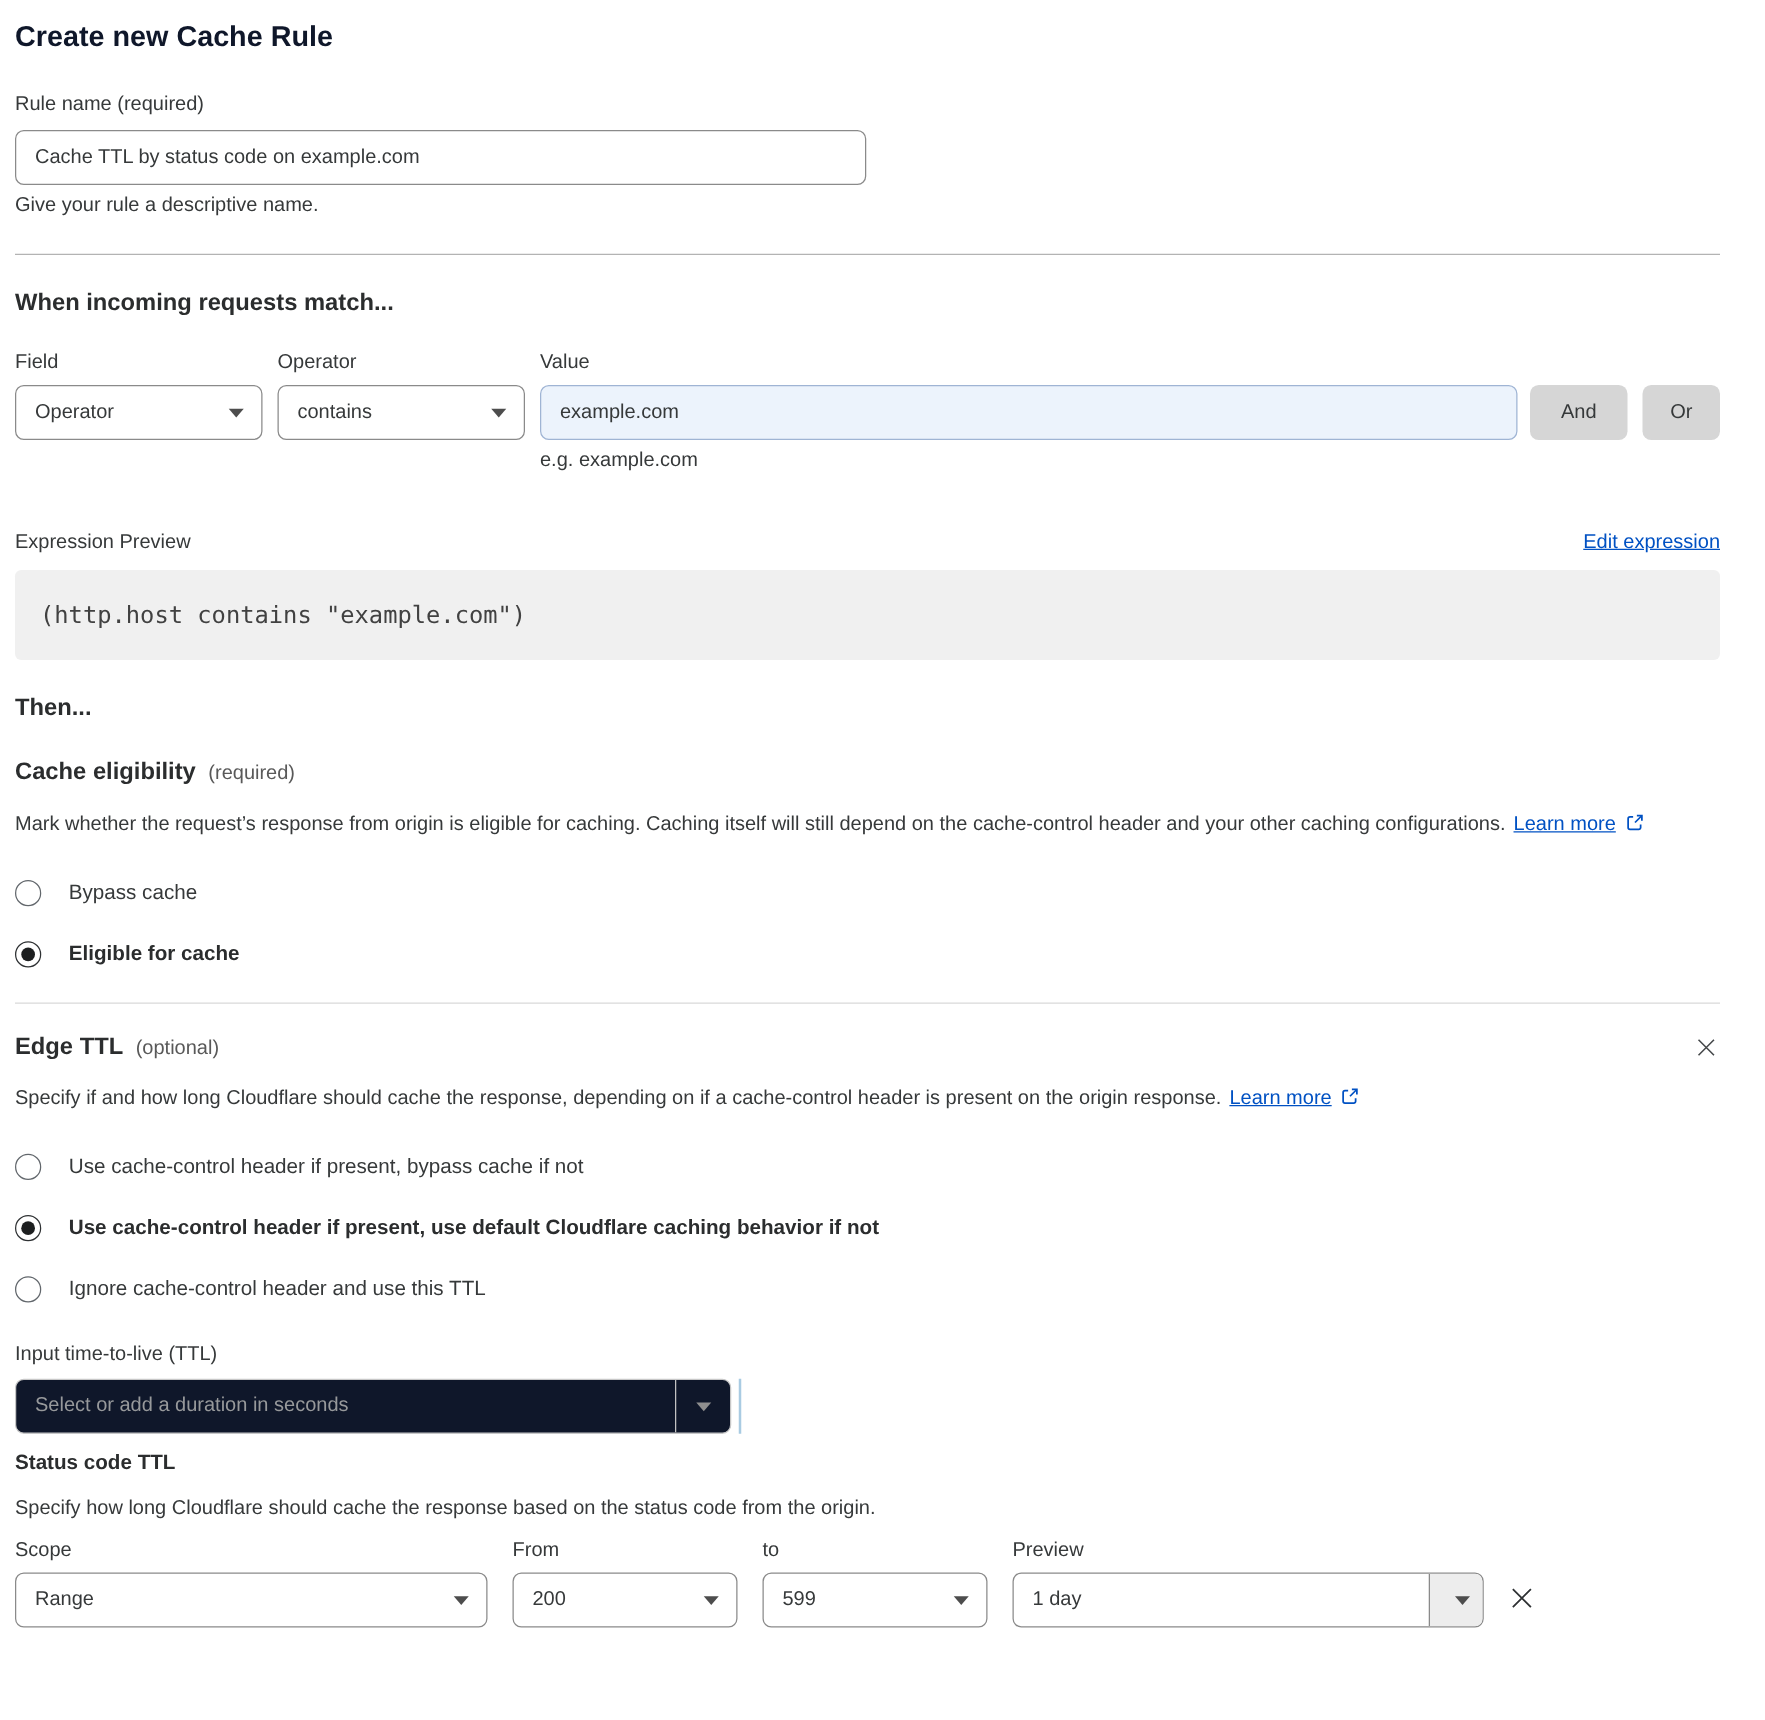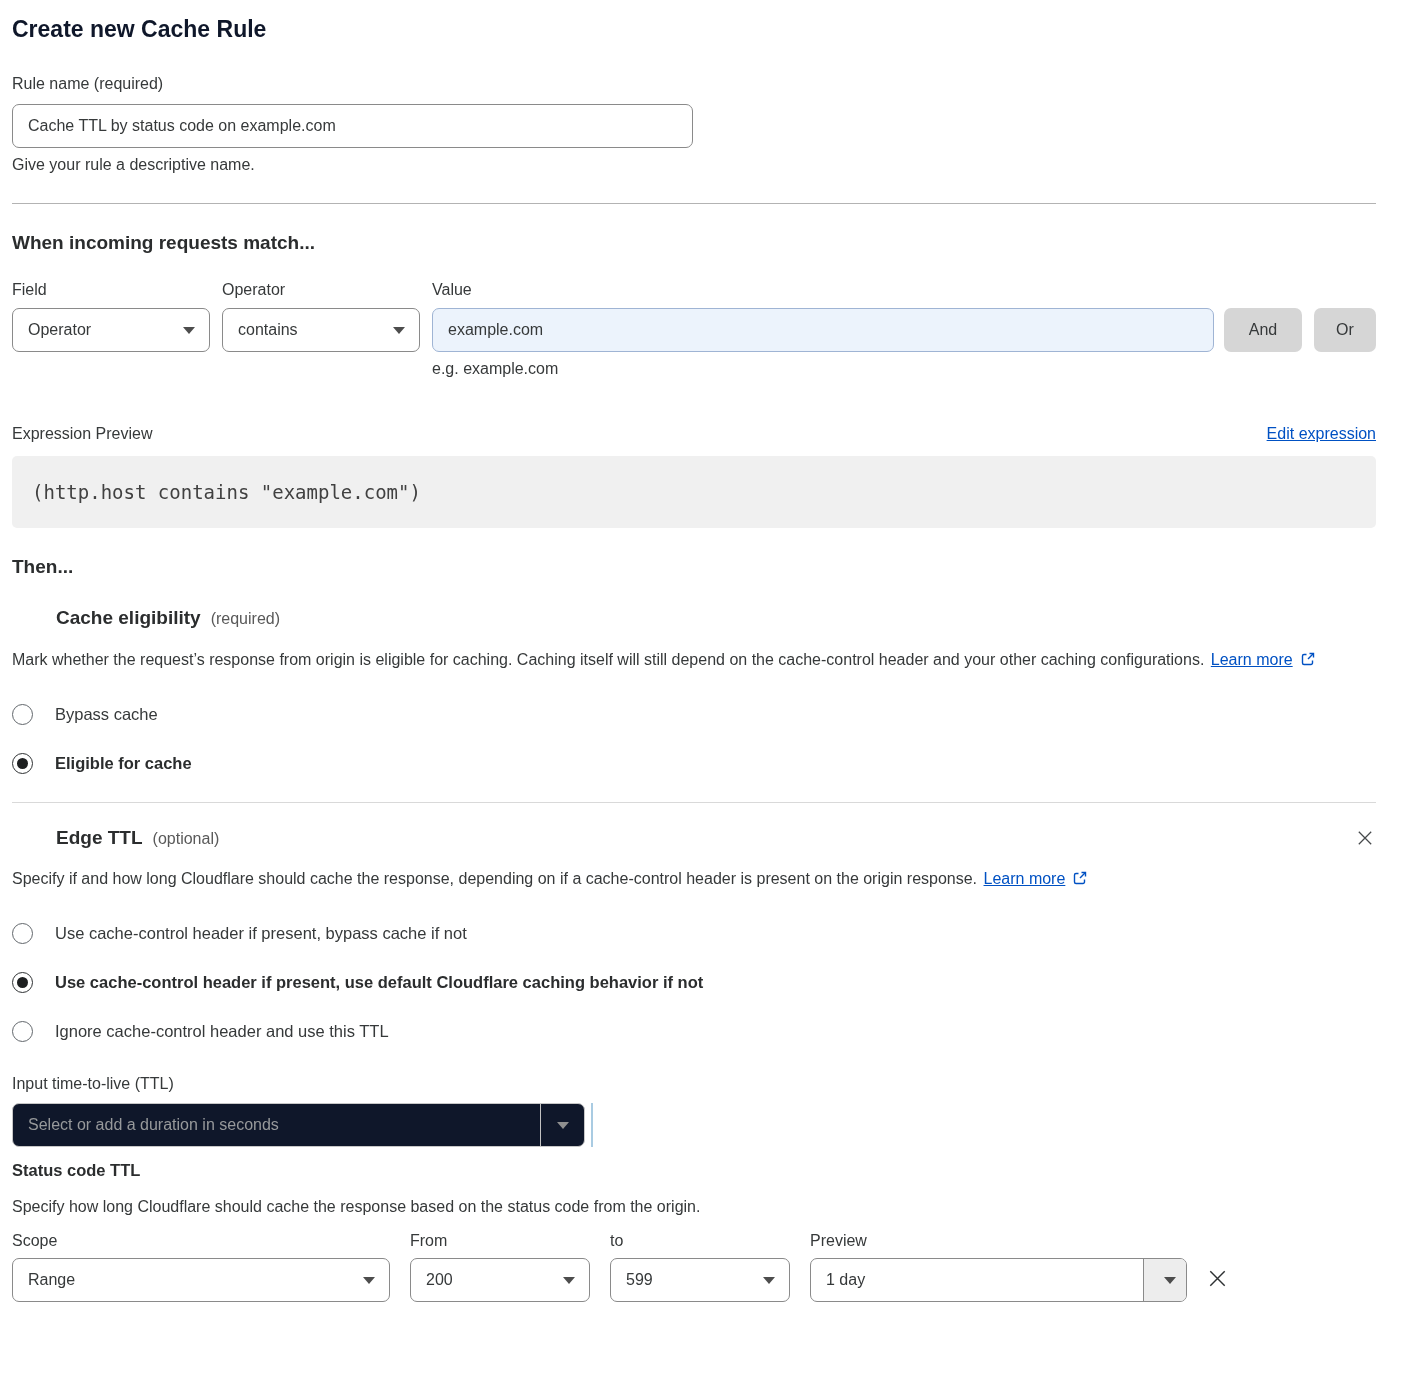--- a/index.html
+++ b/index.html
@@ -67,21 +67,21 @@
   .expr-header { display:flex; justify-content: space-between; align-items: baseline; margin-top: 47px; }
   .link { color: #0051c3; text-decoration: underline; cursor: pointer; font-size:16px; }
   .code-block {
     margin-top: 13px; height: 72px; background: #f0f0f0; border-radius: 5px;
     display:flex; align-items:center; padding: 0 20px;
     font-family: "DejaVu Sans Mono", "Liberation Mono", monospace;
     font-size: 19px; color: #414141;
   }
 
   
-  .sub-header { margin-top: 28px; display:flex; align-items: baseline; margin-left: 44px; }
+  .sub-header { margin-top: 28px; display:flex; align-items: baseline; }
   .sub-title { font-size: 19px; font-weight: 700; color:#2b2d2e; }
   .sub-qualifier { font-size: 16px; color:#595959; margin-left: 10px; }
   .desc { margin-top: 17px; line-height: 28px; color:#36393a; }
   .desc.cache-desc { max-width: 1345px; }
   .desc.edge-desc  { max-width: 1100px; margin-top: 13px; }
   .desc .link { margin-left: 2px; }
   .ext-icon { display:inline-block; vertical-align: -2px; margin-left: 7px; }
 
   
   .radio-row { display:flex; align-items:center; margin-top: 28px; cursor:pointer; }

